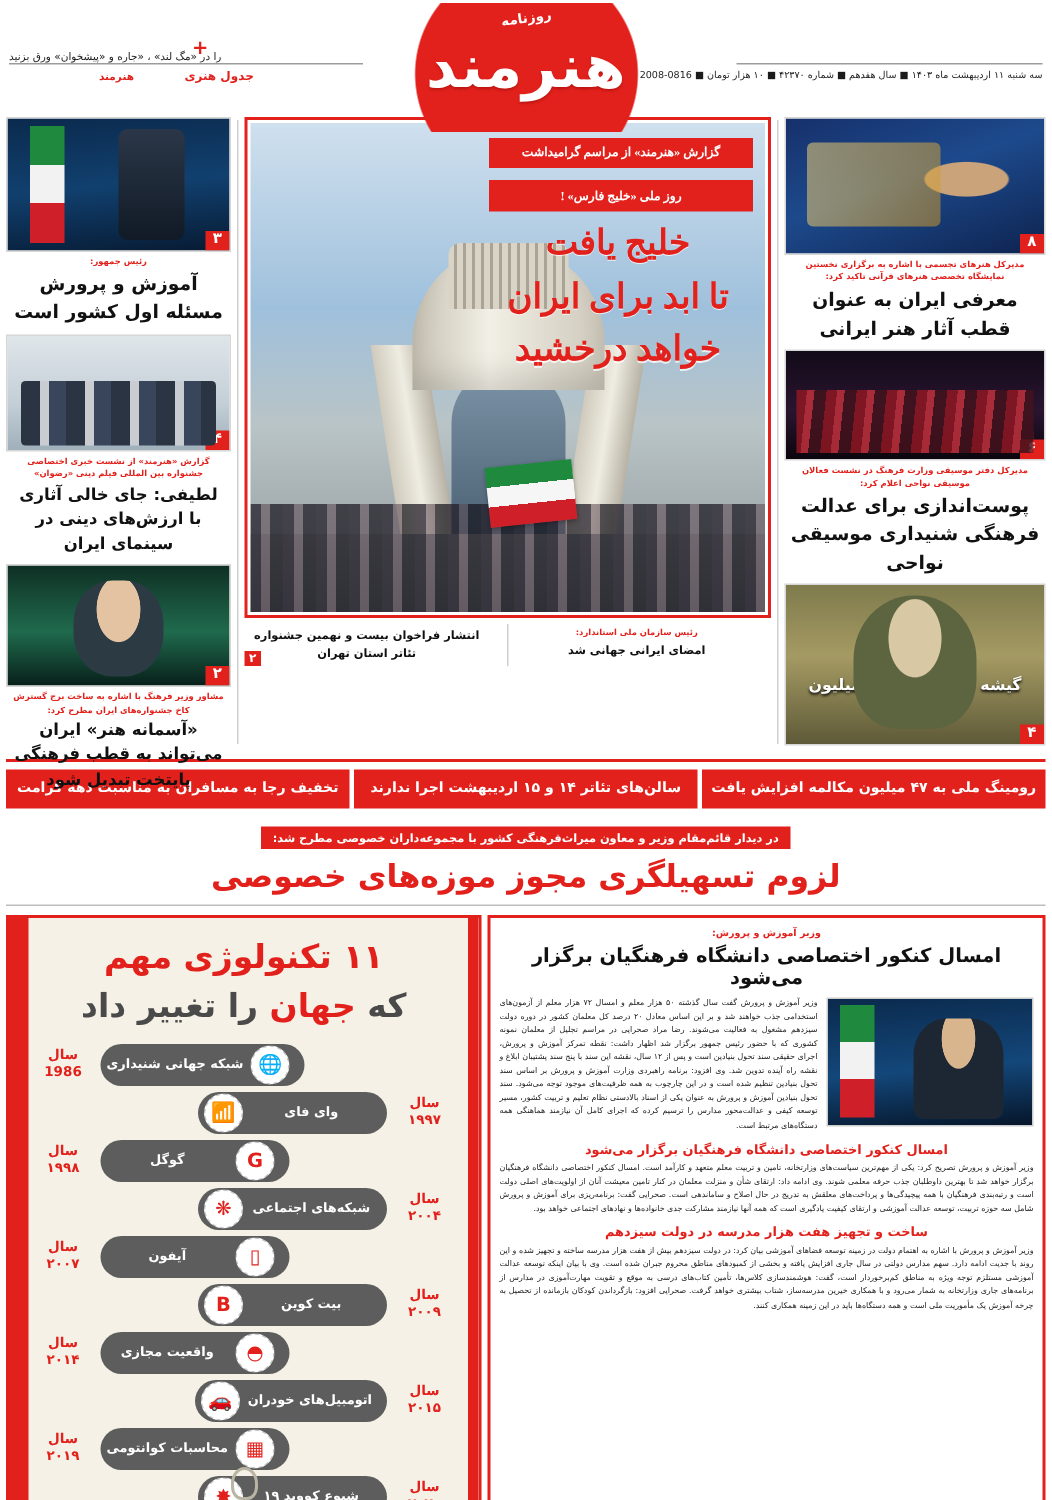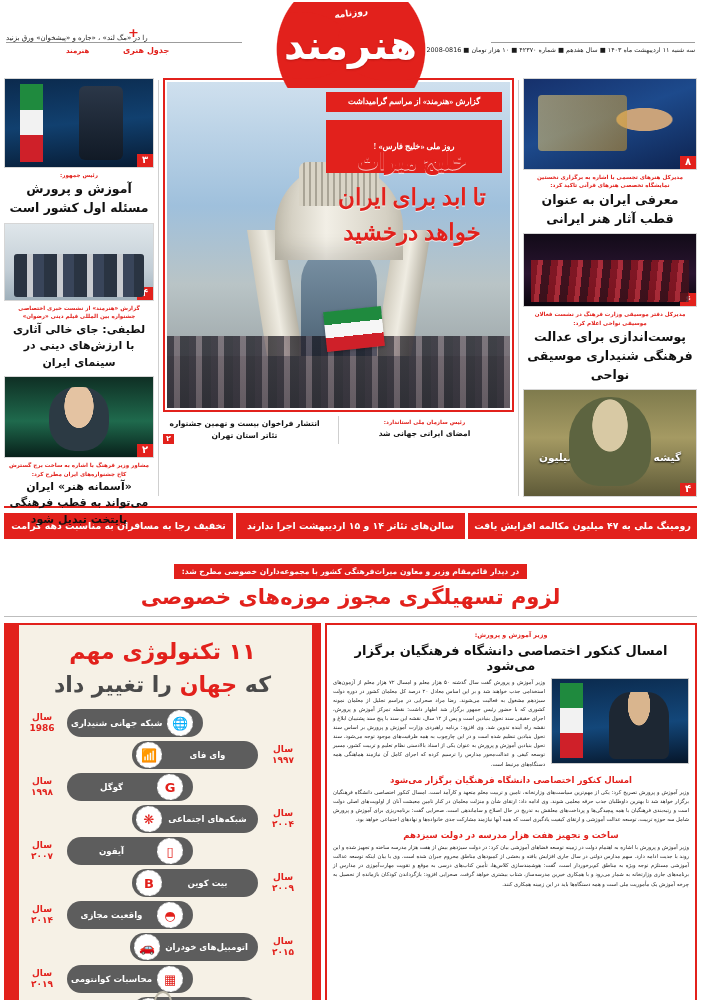--- a/index.html
+++ b/index.html
@@ -140,21 +140,21 @@
     background:repeating-linear-gradient(90deg, rgba(35,30,40,.75) 0 7px, rgba(90,70,80,.55) 7px 13px, rgba(20,18,26,.7) 13px 22px); }
 
   .lead-kicker {
     position:absolute; right:8px; top:10px; width:176px;
     background:#e2211c; color:#fff; font-size:8.2px; font-weight:bold;
     text-align:center; line-height:1.75; padding:3px 4px;
   }
   .lead-kicker2 {
     position:absolute; right:8px; top:38px; width:176px;
     background:#e2211c; color:#fff; font-size:8.2px; font-weight:bold;
-    text-align:center; line-height:1.6; padding:20px 4px;
+    text-align:center; line-height:1.6; padding:4px 4px;
   }
   .lead-title {
     position:absolute; right:8px; top:62px; width:180px; text-align:center;
     color:#e2211c; font-size:23px; font-weight:bold; line-height:1.55;
     text-shadow: 0 1px 0 rgba(255,255,255,.75);
   }
   .lead-caps { display:flex; gap:4px; margin-top:4px; }
   .lead-cap {
     flex:1; text-align:center; font-size:7.6px; font-weight:bold; line-height:1.6; color:#111;
     position:relative; padding:2px 10px 2px 2px;
@@ -165,21 +165,21 @@
     font-size:8px; font-weight:bold; padding:0 3px; line-height:1.3;
   }
   .capdiv { width:1px; background:#cfcfcf; }
 
   
   .redstrip { display:flex; gap:3px; margin:5px 4px 0; }
   .redbox {
     flex:1; background:#e2211c; color:#fff; text-align:center;
     font-size:9.4px; font-weight:bold; line-height:1.65; padding:5px 3px;
   }
-  .lead2-wrap { margin:20px 4px 0; text-align:center; }
+  .lead2-wrap { margin:7px 4px 0; text-align:center; }
   .lead2-kicker {
     display:inline-block; background:#e2211c; color:#fff;
     font-size:7.6px; font-weight:bold; padding:2px 8px; line-height:1.5;
   }
   .lead2-title {
     color:#e2211c; font-size:21px; font-weight:bold; margin-top:4px; line-height:1.4;
   }
   .hr-red { height:2px; background:#e2211c; margin:8px 4px 0; }
   .hr-grey { height:1px; background:#bdbdbd; margin:4px 4px 0; }
 
@@ -285,21 +285,21 @@
             <div class="arch"></div>
             <div class="crown"></div>
           </div>
           <div class="ground"></div>
           <div class="crowd"></div>
           <div class="flag-big"></div>
 
           <div class="lead-kicker">گزارش «هنرمند» از مراسم گرامیداشت</div>
           <div class="lead-kicker2">روز ملی «خلیج فارس» !</div>
           <div class="lead-title">
-            <div>خلیج میراث</div>
+            <div>خلیج یافت</div>
             <div>تا ابد برای ایران</div>
             <div>خواهد درخشید</div>
           </div>
         </div>
       </div>
 
       <div class="lead-caps">
         <div class="lead-cap">
           <span class="kk">رئیس سازمان ملی استاندارد:</span>
           <span>امضای ایرانی جهانی شد</span>

